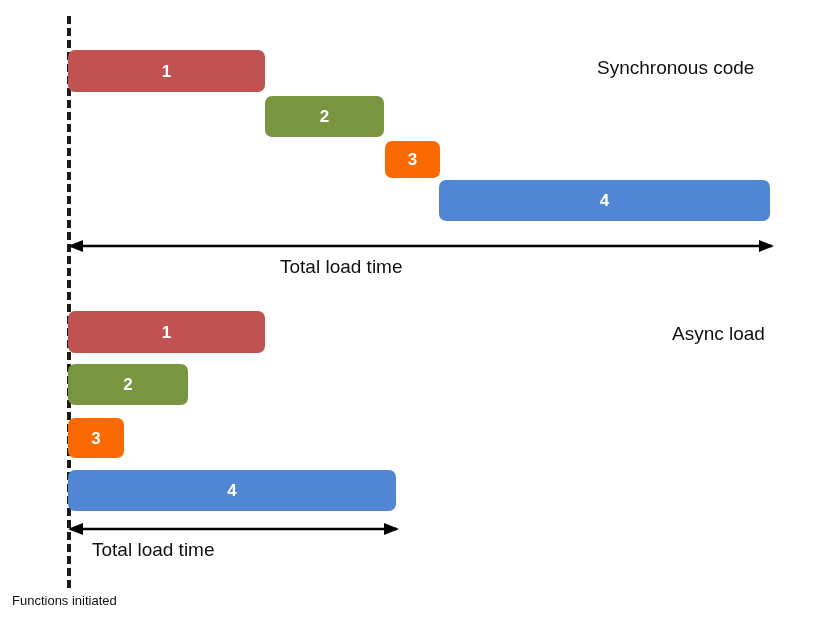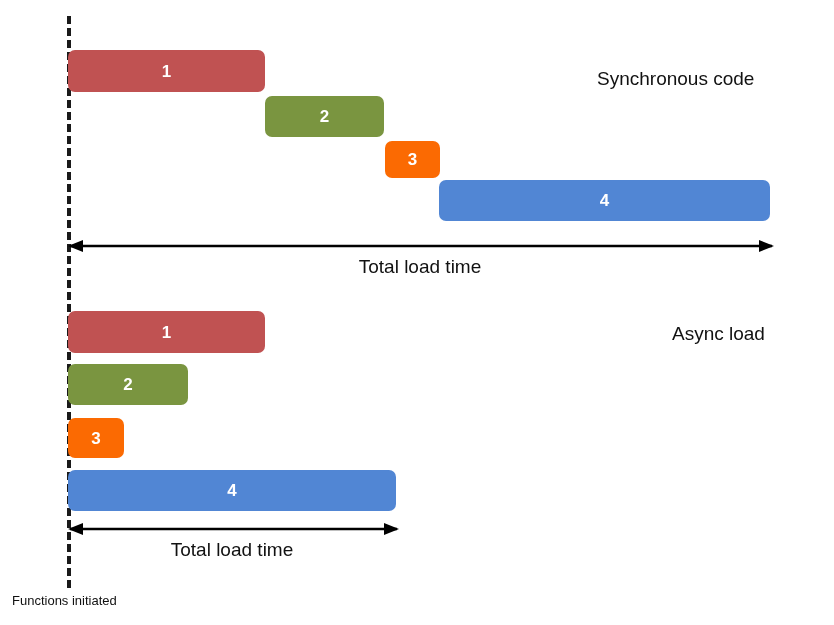--- a/index.html
+++ b/index.html
@@ -57,40 +57,40 @@
   .arrow-wrap svg {
     display: block;
     overflow: visible;
   }
   .arrow-caption {
     position: absolute;
     font-size: 19px;
     color: #111111;
     white-space: nowrap;
     line-height: 1;
-    text-align: center;
+    text-align: left;
   }
   .origin-caption {
     position: absolute;
     font-size: 13px;
     color: #111111;
     white-space: nowrap;
     line-height: 1;
   }
 </style>
 </head>
 <body>
 
 <div id="canvas">
 
   <div class="baseline"></div>
 
   <div>
 
-    <div class="section-label" style="left:597px; top:58px;margin-top:11px;">Synchronous code</div>
+    <div class="section-label" style="left:597px; top:58px;">Synchronous code</div>
 
     <div class="bar" style="left:68px; top:50px; width:197px; height:42px; background:#c05252;">
       <span>1</span>
     </div>
 
     <div class="bar" style="left:265px; top:96px; width:119px; height:41px; background:#7a9540;">
       <span>2</span>
     </div>
 
     <div class="bar" style="left:385px; top:141px; width:55px; height:37px; background:#fb6a02;">

